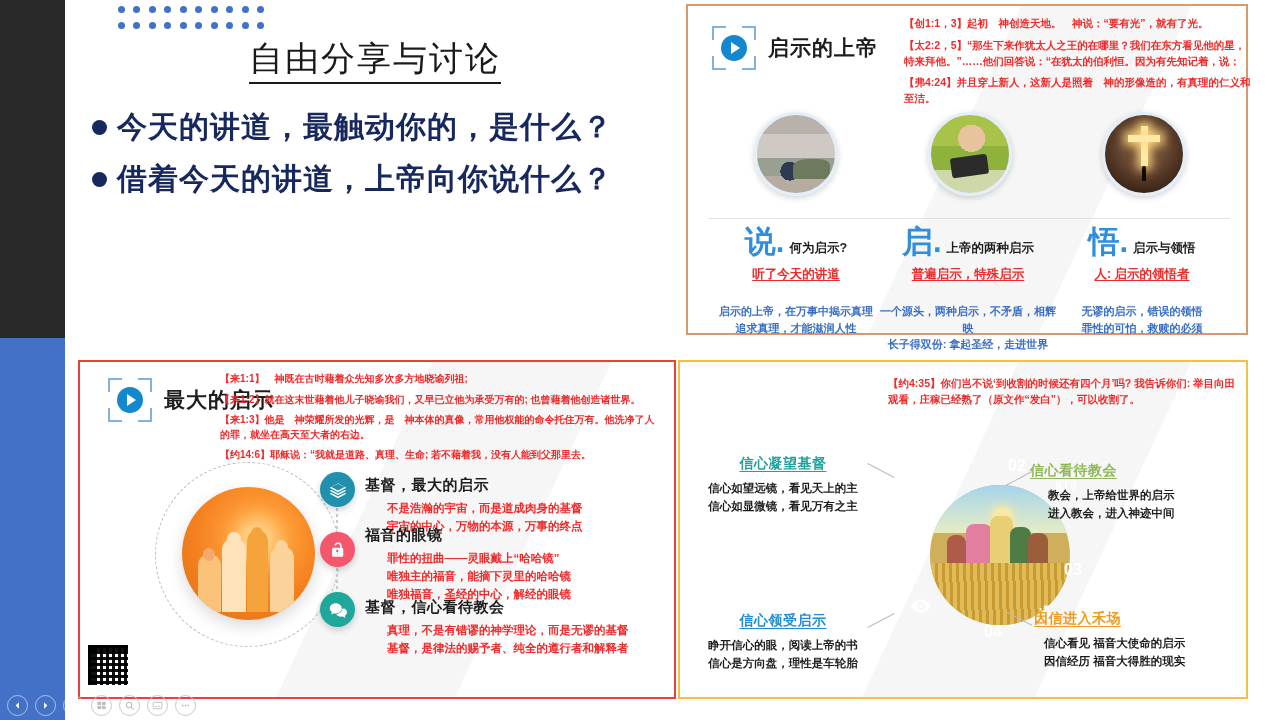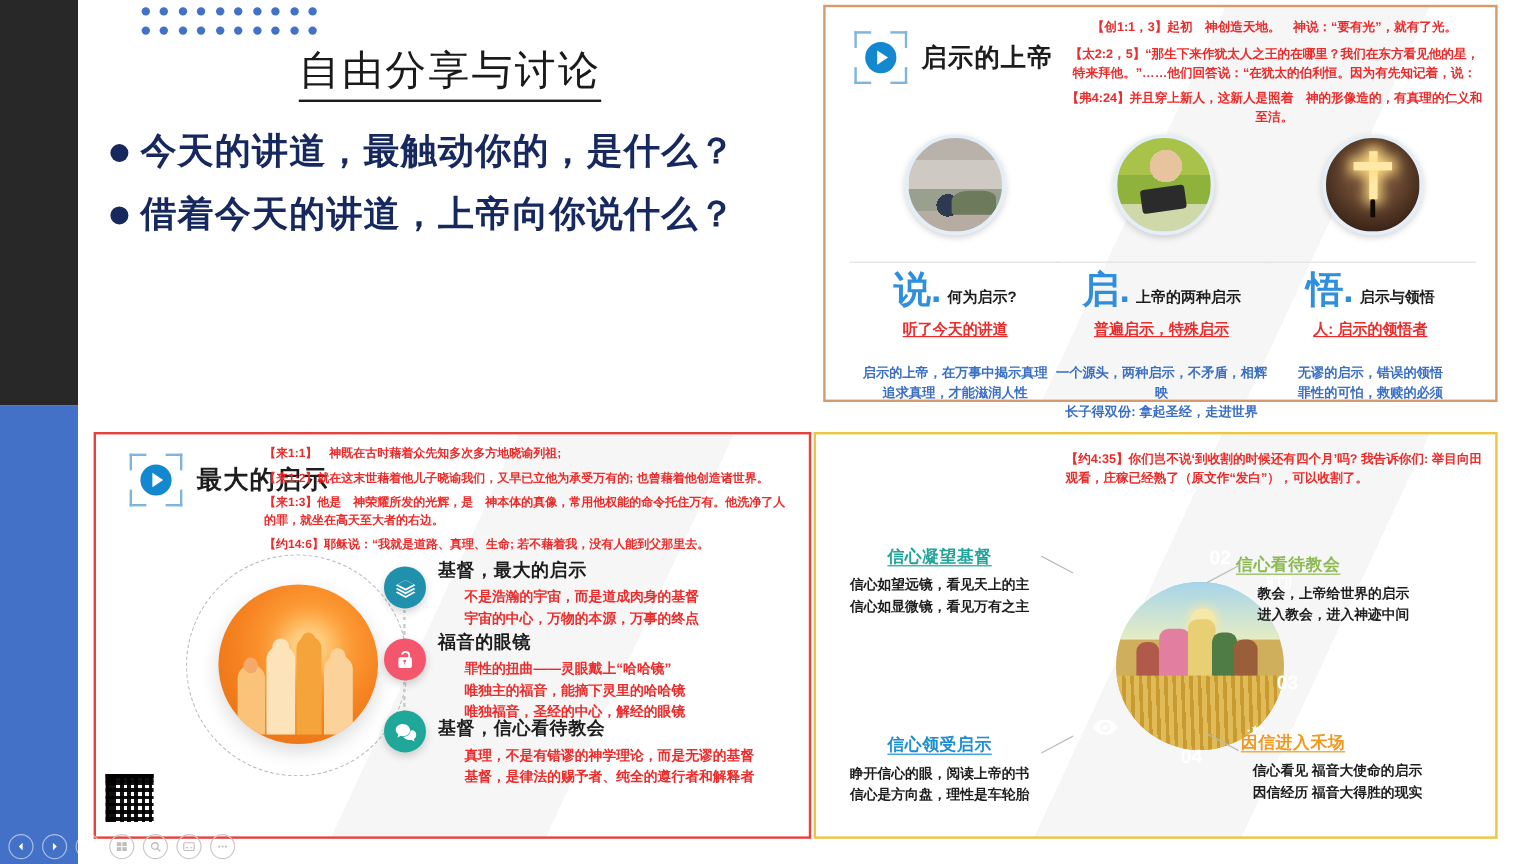--- a/index.html
+++ b/index.html
@@ -268,21 +268,21 @@
             <i class="bl"></i>
             <i class="bl2"></i>
             <i class="br"></i>
             <i class="br2"></i>
           </div>
         <div class="circ"></div>
       </div>
       <div class="ptitle">启示的上帝</div>
     </div>
 
-    <div class="scripture" style="left:200px;top:10px;width:348px;font-size:10.5px;line-height:1.5;text-align:center;">
+    <div class="scripture" style="left:216px;top:10px;width:348px;font-size:10.5px;line-height:1.5;">
       <p>【创1:1，3】起初　神创造天地。　神说：“要有光”，就有了光。</p>
       <p>【太2:2，5】“那生下来作犹太人之王的在哪里？我们在东方看见他的星，特来拜他。”……他们回答说：“在犹太的伯利恒。因为有先知记着，说：</p>
       <p>【弗4:24】并且穿上新人，这新人是照着　神的形像造的，有真理的仁义和至洁。</p>
     </div>
 
     <div class="circ-photo ph1" style="left:66px;top:106px;"></div>
     <div class="circ-photo ph2" style="left:240px;top:106px;"></div>
     <div class="circ-photo ph3" style="left:414px;top:106px;">
       <span class="crossv"></span>
         <span class="crossh"></span>
@@ -385,21 +385,21 @@
         <path d="M17 9V7a5 5 0 0 0-9.9-1h2.1A3 3 0 0 1 15 7v2H6a2 2 0 0 0-2 2v8a2 2 0 0 0 2 2h11a2 2 0 0 0 2-2v-8a2 2 0 0 0-2-2zm-5.5 8h-1l.3-2.2a1.6 1.6 0 1 1 .4 0L11.5 17z"></path>
       </svg>
   </div>
   <div class="bl-icon ic-c">
     <svg viewBox="0 0 24 24">
         <path d="M9 3C4.6 3 1 5.9 1 9.5c0 2 1.1 3.8 2.9 5L3 18l3.6-1.7c.8.2 1.6.3 2.4.3 4.4 0 8-2.9 8-6.6S13.4 3 9 3z"></path>
         <path d="M17.5 10.2c0 3.9-3.7 6.9-8 7.2.9 2.1 3.6 3.6 6.8 3.6.7 0 1.4-.1 2.1-.2L22 22.5l-.8-2.8c1.7-1.1 2.8-2.8 2.8-4.7 0-2.3-1.7-4.2-4.1-5 0 .1-.2.2-2.4.2z"></path>
       </svg>
   </div>
 
-  <div class="bl-item" style="top:466px;font-family:Liberation Mono, monospace;">
+  <div class="bl-item" style="top:476px;font-family:Liberation Mono, monospace;">
     <h4>基督，最大的启示</h4>
     <div class="lines">
       <div>不是浩瀚的宇宙，而是道成肉身的基督</div>
       <div>宇宙的中心，万物的本源，万事的终点</div>
     </div>
   </div>
   <div class="bl-item" style="top:526px;">
     <h4>福音的眼镜</h4>
     <div class="lines">
       <div>罪性的扭曲——灵眼戴上“哈哈镜”</div>

